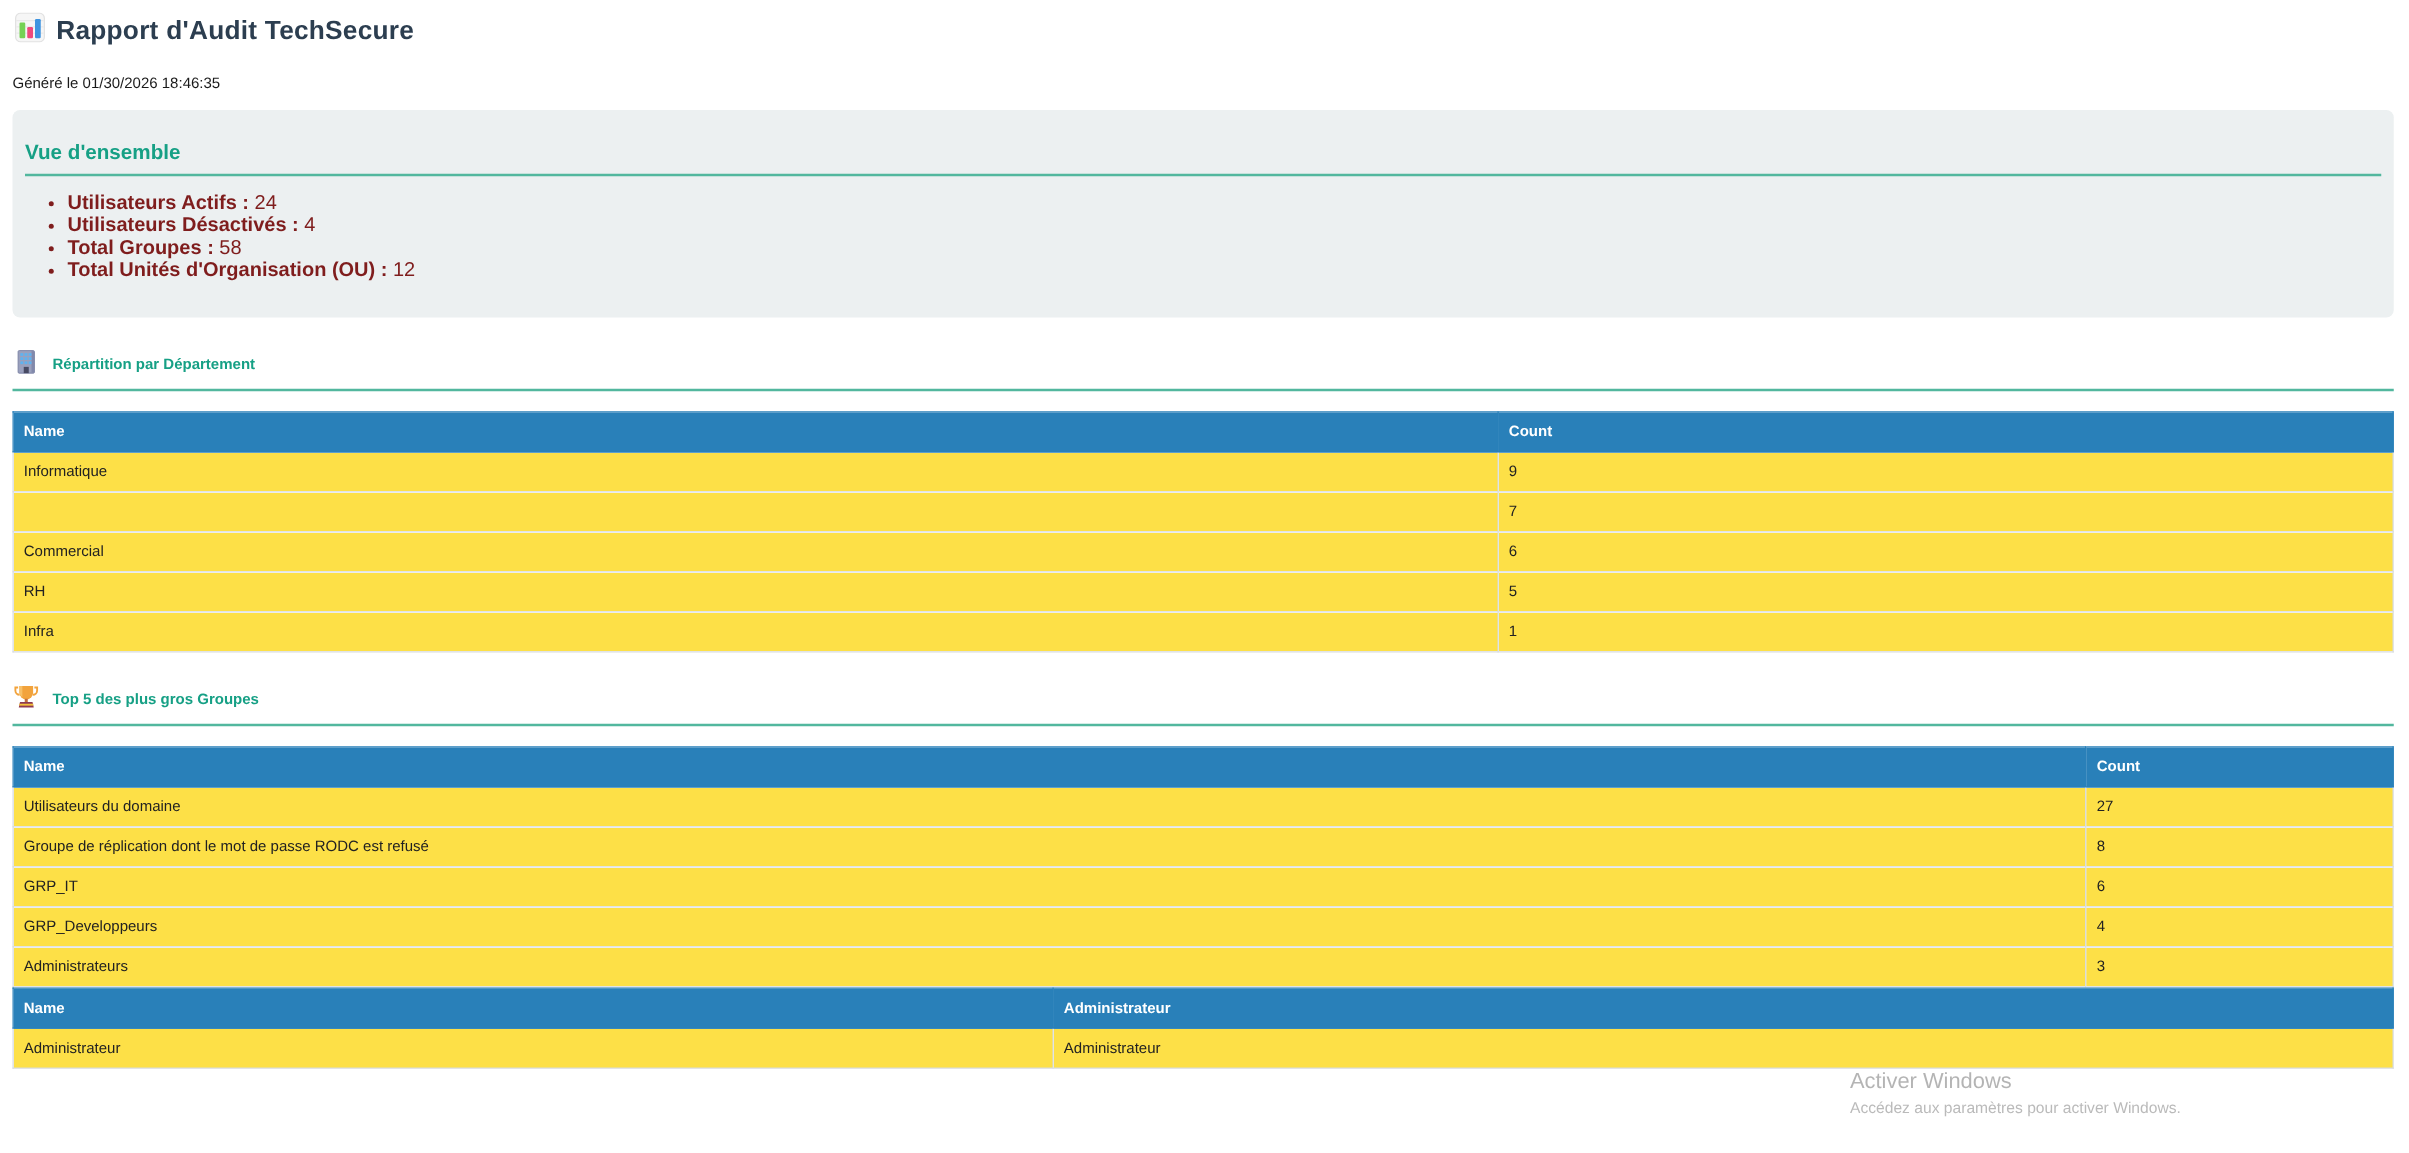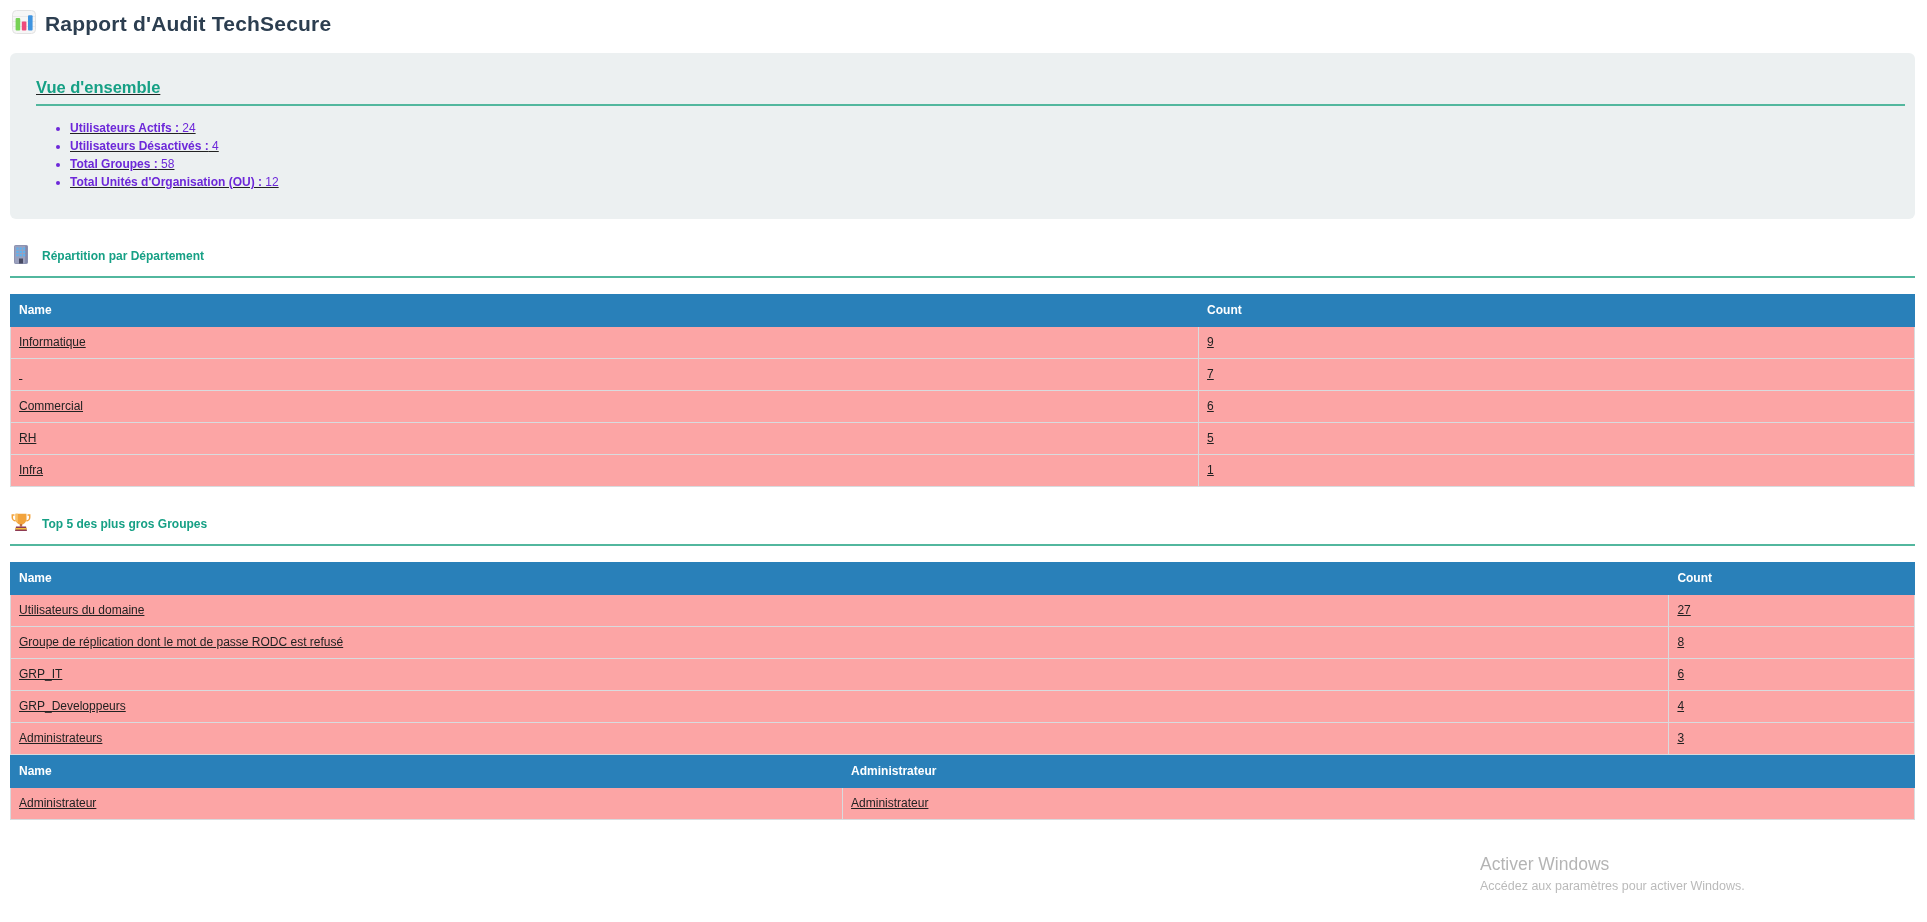--- a/index.html
+++ b/index.html
@@ -27,33 +27,32 @@
   .generated {
     margin: 20px 0 0 0;
     font-size: 12px; color: #1a1a1a;
   }
 
   
   .overview-panel {
     margin-top: 15px;
     background: #ecf0f1;
     border-radius: 6px;
-    padding: 25px 10px 28px 26px;
-    text-decoration: underline;
+    padding: 25px 10px 28px 10px;
   }
   .overview-panel h2 {
     margin: 0; font-size: 16.5px; font-weight: bold;
     color: #16a085;
     border-bottom: 2px solid #52b79e;
     padding-bottom: 7px;
   }
   .overview-panel ul {
     margin: 13px 0 0 0;
     padding-left: 34px;
-    font-size: 12px; color: #6d28d9;
+    font-size: 16px; color: #7f1d1d;
   }
   .overview-panel li { line-height: 18px; }
   .overview-panel li strong { font-weight: bold; }
 
   
   .section-h2 {
     display: flex; align-items: center; gap: 10px;
     margin: 25px 0 16px 0;
     font-size: 12px; font-weight: bold;
     color: #16a085;
@@ -69,24 +68,24 @@
     font-size: 12px;
     table-layout: fixed;
   }
   th {
     background: #2980b9; color: #ffffff;
     font-weight: bold; text-align: left;
     padding: 9px 8px; line-height: 13px;
     border: 1px solid #2980b9;
   }
   td {
-    background: #fca5a5; color: #222;
+    background: #fde047; color: #222;
     padding: 9px 8px; line-height: 13px;
     border: 1px solid #d8dbde;
-    overflow: hidden; white-space: nowrap; text-decoration: underline;
+    overflow: hidden; white-space: nowrap;
   }
   .tbl-departments th:first-child { width: 62.4%; }
   .tbl-topgroups  th:first-child { width: 87.1%; }
   .tbl-security   th:first-child { width: 43.7%; }
 
   
   .watermark {
     position: absolute; left: 1480px; top: 854px;
     z-index: 5; pointer-events: none;
   }
@@ -113,20 +112,21 @@
         <line x1="1" y1="11.5" x2="23" y2="11.5" stroke="#e9e9e9" stroke-width="1"></line>
         <line x1="1" y1="16.5" x2="23" y2="16.5" stroke="#e9e9e9" stroke-width="1"></line>
         <rect x="3.6" y="8" width="4.6" height="12.5" rx="1" fill="#76d155"></rect>
         <rect x="9.8" y="11.5" width="4.6" height="9" rx="1" fill="#ef497c"></rect>
         <rect x="16" y="5.2" width="4.6" height="15.3" rx="1" fill="#3f94e0"></rect>
       </svg>
     </span>
     <h1>Rapport d'Audit TechSecure</h1>
   </div>
 
+  <div class="generated">Généré le 01/30/2026 18:46:35</div>
 
   <div class="overview-panel">
     <h2>Vue d'ensemble</h2>
     <ul>
         <li><strong>Utilisateurs Actifs :</strong> 24</li>
         <li><strong>Utilisateurs Désactivés :</strong> 4</li>
         <li><strong>Total Groupes :</strong> 58</li>
         <li><strong>Total Unités d'Organisation (OU) :</strong> 12</li>
       </ul>
   </div>

